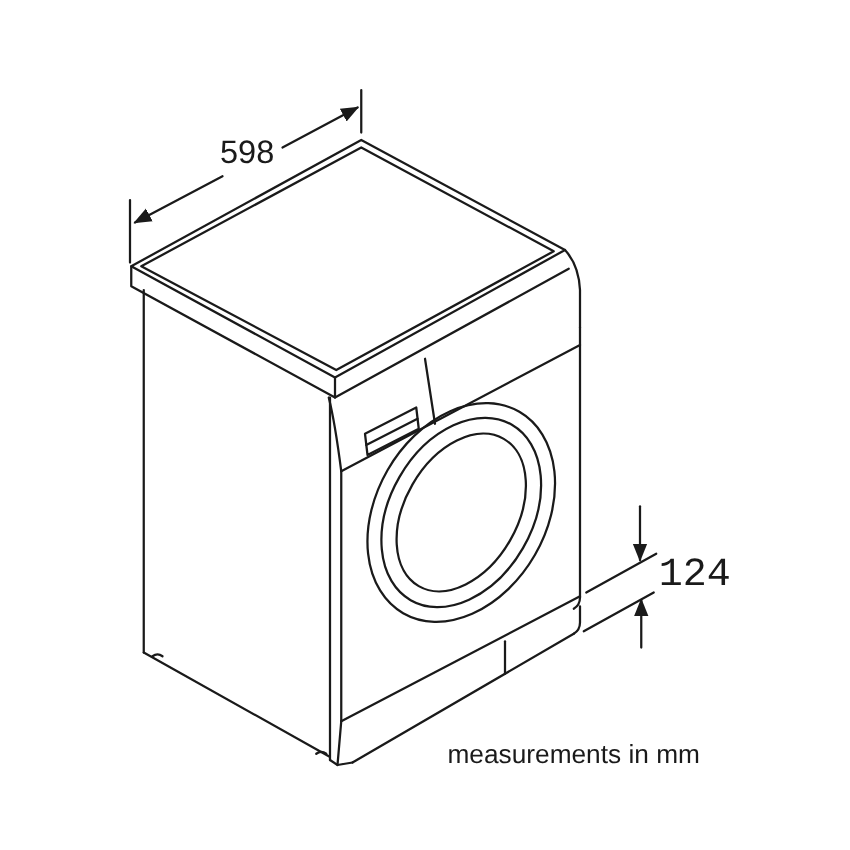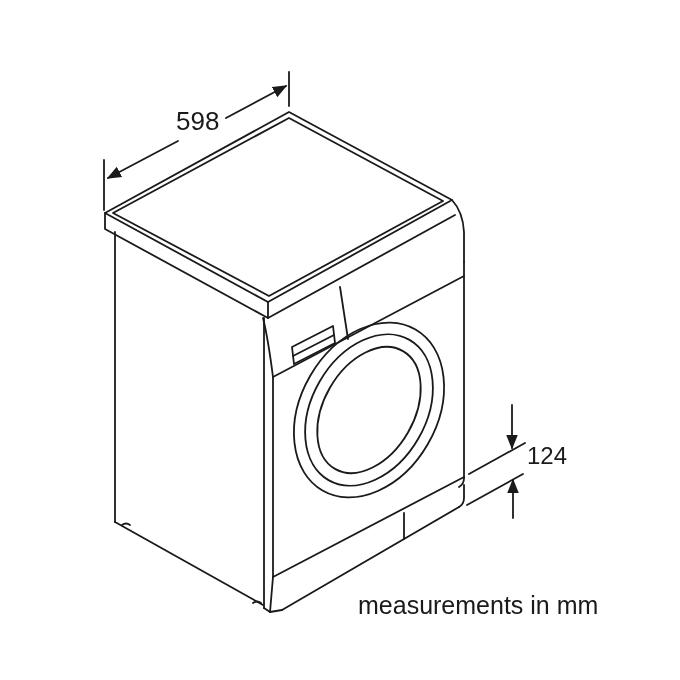--- a/index.html
+++ b/index.html
@@ -1,21 +1,21 @@
 <!DOCTYPE html>
 <html><head>
   <meta charset="utf-8">
   <style>
     html, body { margin: 0; padding: 0; background: #ffffff; }
     body { width: 680px; height: 680px; position: relative; overflow: hidden; font-family: "Liberation Sans", sans-serif; }
     #drawing { position: absolute; left: 0; top: 0; width: 680px; height: 680px; }
     .dim-text { position: absolute; color: #1a1a1a; font-family: "Liberation Sans", sans-serif; line-height: 1; white-space: nowrap; }
     #width-label { left: 176px; top: 108px; font-size: 26px; text-align: right; }
-    #height-label { left: 527px; top: 444px; font-size: 24px; }
-    #units-label { left: 358px; top: 593px; font-size: 25px; }
+    #height-label { left: 527px; top: 444px; font-size: 32px; font-family: Liberation Mono, monospace; }
+    #units-label { left: 358px; top: 593px; font-size: 21px; }
   </style>
 </head>
 <body>
 
 <svg id="drawing" viewBox="0 0 680 680" xmlns="http://www.w3.org/2000/svg">
   <defs>
     <marker id="arrow" viewBox="0 0 10 10" refX="9" refY="5" markerWidth="8" markerHeight="8" orient="auto-start-reverse">
       <path d="M0,1 L10,5 L0,9 z" fill="#1a1a1a"></path>
     </marker>
   </defs>

